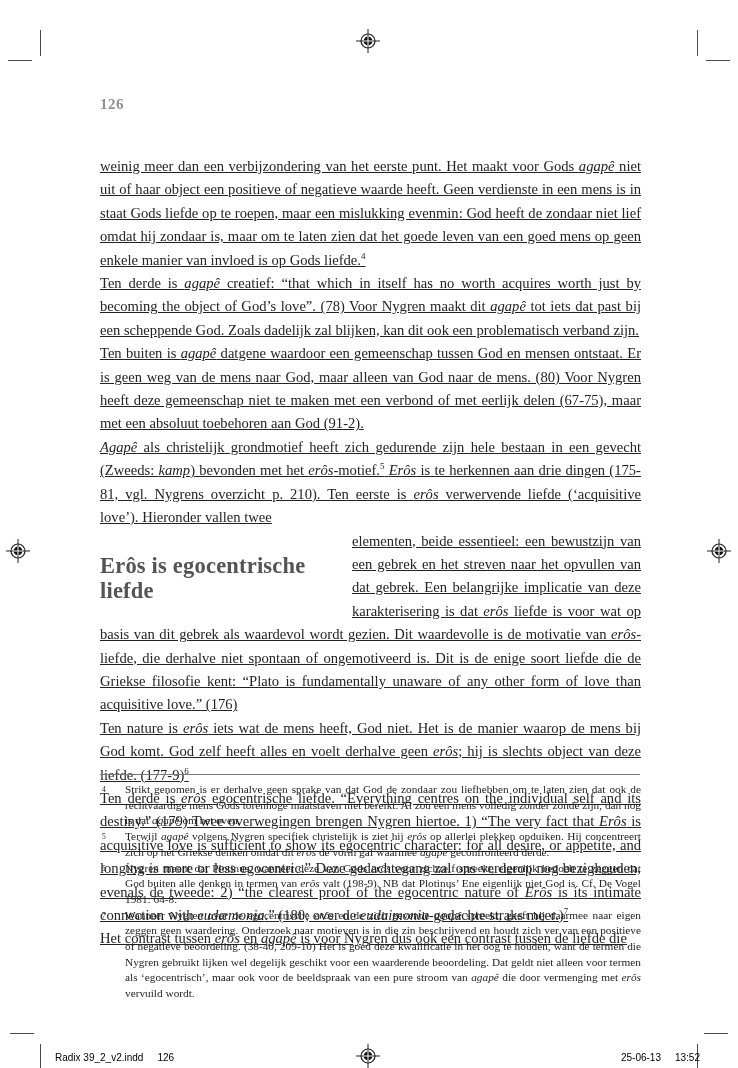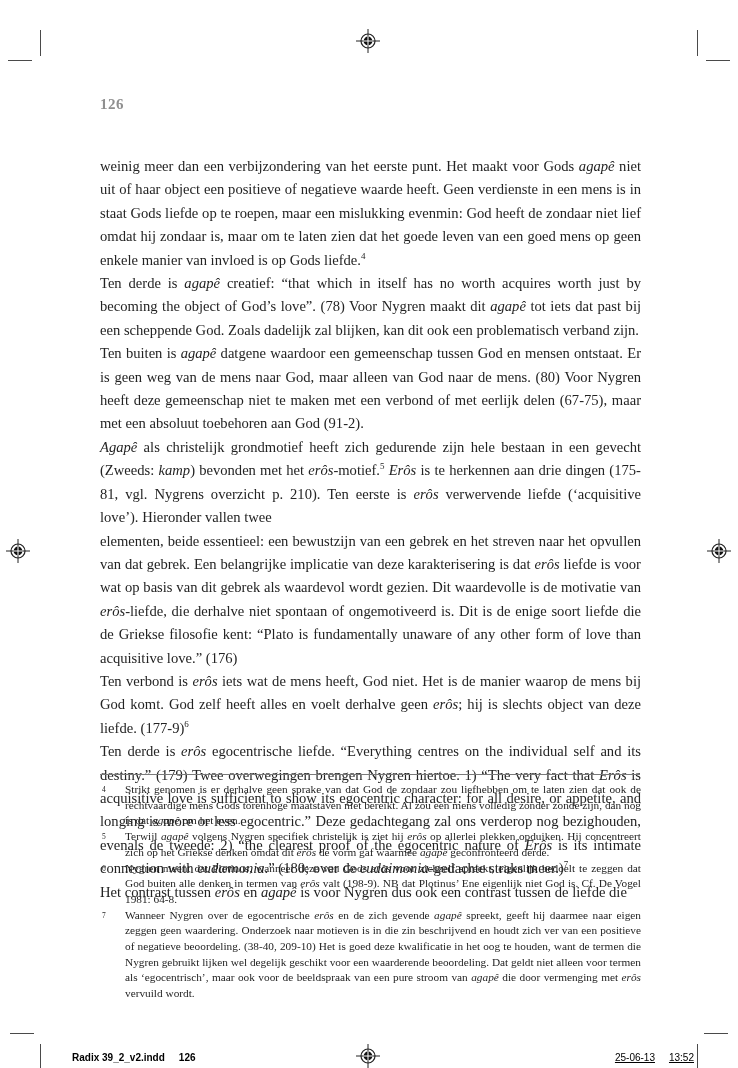--- a/index.html
+++ b/index.html
@@ -14,21 +14,21 @@
   .crop.h { width:24px; height:1px; }
   .regmark { position:absolute; width:24px; height:24px; }
   
   .pagenum {
     position:absolute; left:100px; top:80px;
     font-size:15px; font-weight:bold; color:#8f8f8f; letter-spacing:.5px;
   }
   
   .bodytext {
     position:absolute; left:100px; top:139px; width:541px;
-    font-size:14.6px; line-height:23.4px; text-align:justify;
+    font-size:14.6px; line-height:23.4px; text-align:justify;text-decoration:underline;
   }
   .bodytext p { margin:0; }
   .bodytext i { font-style:italic; }
   sup { font-size:9px; line-height:0; vertical-align:super; }
   
   .pullquote {
     float:left; width:252px; height:92px; padding-top:6px; padding-right:18px;
     display:flex; align-items:center;
     font-size:22.5px; font-weight:700; color:#545454; letter-spacing:.2px;
     text-align:left; line-height:1.1;
@@ -45,22 +45,22 @@
   .fn { position:relative; padding-left:25px; }
   .fn-num {
     position:absolute; left:2px; top:0; font-size:7.5px; color:#232323;
   }
   .footnotes i { font-style:italic; }
   
   .slug {
     position:absolute; top:1036px; font-family:"Liberation Sans", sans-serif;
     font-size:10px; color:#000;
   }
-  .slug-left { left:72px;font-weight:bold; }
-  .slug-right { right:44px;text-decoration:underline; }
+  .slug-left { left:55px; }
+  .slug-right { right:38px; }
   .slug .gap { display:inline-block; width:14px; }
 </style>
 </head>
 <body>
 
 <div class="sheet">
 
   <div class="crop v" style="left:40px; top:14px;"></div>
   <div class="crop h" style="left:8px;  top:44px;"></div>
   <div class="crop v" style="left:697px;top:14px;"></div>
@@ -104,23 +104,24 @@
   </svg>
 
   <div class="pagenum">126</div>
 
   <div class="bodytext">
     <p><span>weinig meer dan een verbijzondering van het eerste punt. Het maakt voor Gods </span><i>agapê</i><span> niet uit of haar object een positieve of negatieve waarde heeft. Geen verdienste in een mens is in staat Gods liefde op te roepen, maar een mislukking evenmin: God heeft de zondaar niet lief omdat hij zondaar is, maar om te laten zien dat het goede leven van een goed mens op geen enkele manier van invloed is op Gods liefde.</span><sup>4</sup></p>
     <p><span>Ten derde is </span><i>agapê</i><span> creatief: “that which in itself has no worth acquires worth just by becoming the object of God’s love”. (78) Voor Nygren maakt dit </span><i>agapê</i><span> tot iets dat past bij een scheppende God. Zoals dadelijk zal blijken, kan dit ook een problematisch verband zijn.</span></p>
     <p><span>Ten buiten is </span><i>agapê</i><span> datgene waardoor een gemeenschap tussen God en mensen ontstaat. Er is geen weg van de mens naar God, maar alleen van God naar de mens. (80) Voor Nygren heeft deze gemeenschap niet te maken met een verbond of met eerlijk delen (67-75), maar met een absoluut toebehoren aan God (91-2).</span></p>
     <p><i>Agapê</i><span> als christelijk grondmotief heeft zich gedurende zijn hele bestaan in een gevecht (Zweeds: </span><i>kamp</i><span>) bevonden met het </span><i>erôs</i><span>-motief.</span><sup>5</sup><span> </span><i>Erôs</i><span> is te herkennen aan drie dingen (175-81, vgl. Nygrens overzicht p. 210). Ten eerste is </span><i>erôs</i><span> verwervende liefde (‘acquisitive love’). Hieronder vallen twee</span></p>
     <p>
+      <span class="pullquote">Erôs is egocentrische liefde</span>
       <span><span>elementen, beide essentieel: een bewustzijn van een gebrek en het streven naar het opvullen van dat gebrek. Een belangrijke implicatie van deze karakterisering is dat </span><i>erôs</i><span> liefde is voor wat op basis van dit gebrek als waardevol wordt gezien. Dit waardevolle is de motivatie van </span><i>erôs</i><span>-liefde, die derhalve niet spontaan of ongemotiveerd is. Dit is de enige soort liefde die de Griekse filosofie kent: “Plato is fundamentally unaware of any other form of love than acquisitive love.” (176)</span></span>
     </p>
-    <p><span>Ten verbond is </span><i>erôs</i><span> iets wat de mens heeft, God niet. Het is de manier waarop de mens bij God komt. God zelf heeft alles en voelt derhalve geen </span><i>erôs</i><span>; hij is slechts object van deze liefde. (177-9)</span><sup>6</sup></p>
+    <p><span>Ten nature is </span><i>erôs</i><span> iets wat de mens heeft, God niet. Het is de manier waarop de mens bij God komt. God zelf heeft alles en voelt derhalve geen </span><i>erôs</i><span>; hij is slechts object van deze liefde. (177-9)</span><sup>6</sup></p>
     <p><span>Ten derde is </span><i>erôs</i><span> egocentrische liefde. “Everything centres on the individual self and its destiny.” (179) Twee overwegingen brengen Nygren hiertoe. 1) “The very fact that </span><i>Erôs</i><span> is acquisitive love is sufficient to show its egocentric character: for all desire, or appetite, and longing is more or less egocentric.” Deze gedachtegang zal ons verderop nog bezighouden, evenals de tweede: 2) “the clearest proof of the egocentric nature of </span><i>Erôs</i><span> is its intimate connection with </span><i>eudæmonia</i><span>.” (180; over de </span><i>eudaimonia</i><span>-gedachte straks meer.)</span><sup>7</sup></p>
     <p><span>Het contrast tussen </span><i>erôs</i><span> en </span><i>agapê</i><span> is voor Nygren dus ook een contrast tussen de liefde die</span></p>
   </div>
 
   <div class="fnrule"></div>
 
   <div class="footnotes">
     <div class="fn">
       <span class="fn-num">4</span>
       <span><span>Strikt genomen is er derhalve geen sprake van dat God de zondaar zou liefhebben om te laten zien dat ook de rechtvaardige mens Gods torenhoge maatstaven niet bereikt. Al zou een mens volledig zonder zonde zijn, dan nog is dat </span><i>agapê</i><span> om het even.</span></span>

